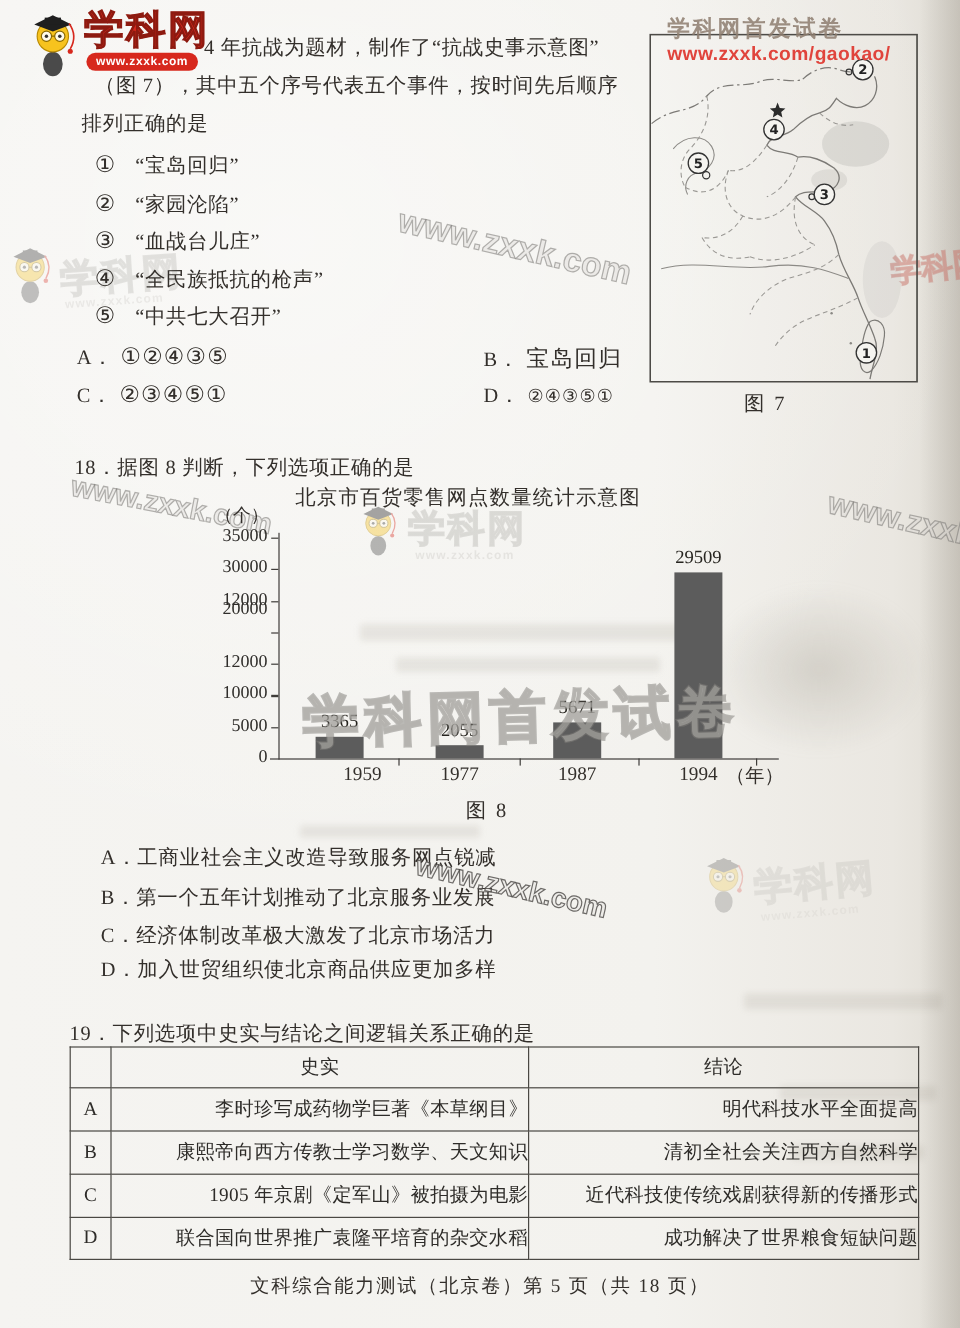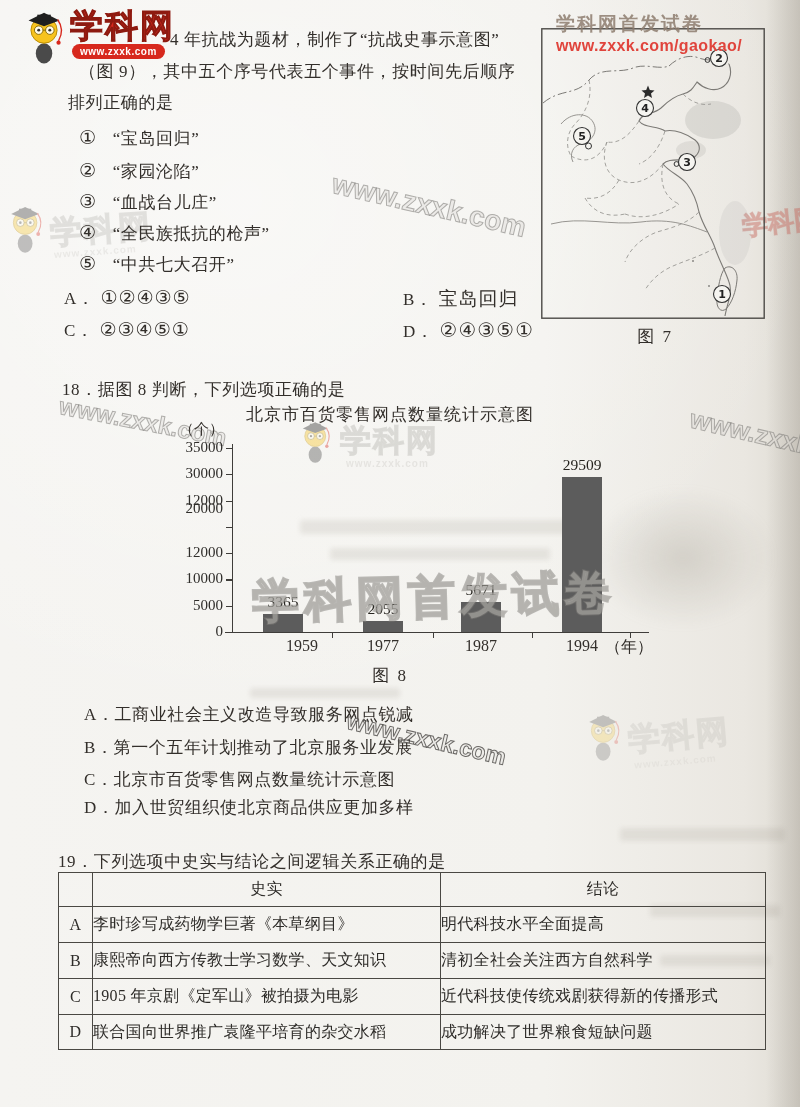--- a/index.html
+++ b/index.html
@@ -42,21 +42,21 @@
   .ytick-label{font-size:15px; width:48px; text-align:right; color:#2f2d2a;}
   .bar{background:#5c5c5c;}
   .bar-vlabel{font-size:15.5px; width:70px; text-align:center; color:#26241f;}
   .xtick-label{font-size:16px; width:70px; text-align:center;}
   .unit-label{font-size:15px;}
   .fig-caption{font-size:17px; letter-spacing:2px;}
   
   table.logic{border-collapse:collapse; table-layout:fixed; width:707px;
     font-size:16px; color:#2e2c29;}
   table.logic td,table.logic th{border:1px solid #4a4843; font-weight:normal;
-    padding:0 0 0 0; text-align:left; letter-spacing:.3px; overflow:hidden; white-space:nowrap;}
+    padding:0 0 0 24px; text-align:right; letter-spacing:.3px; overflow:hidden; white-space:nowrap;}
   table.logic th{text-align:center; padding:0;}
   table.logic td.letter{text-align:center; padding:0;}
   
   .mapbox svg{display:block;}
 </style>
 </head>
 <body>
 
 <div class="page">
 
@@ -146,34 +146,34 @@
           <path d="M35,15 C40,22 40,30 36,37" stroke="#d7281d" stroke-width="1.4" fill="none"></path>
           <circle cx="36" cy="39" r="2.2" fill="#d7281d"></circle>
         </svg></span>
     <span class="abs wm-logo-txt nw" style="left:44px;top:6px;font-size:32px;transform:rotate(-5deg);">学科网</span>
     <span class="abs wm-logo-url nw" style="left:50px;top:48px;transform:rotate(-5deg);">www.zxxk.com</span>
   </div>
   <div class="abs wm nw" style="left:742px;top:205px;font-size:26px;font-weight:bold;color:rgba(216,130,118,.28);-webkit-text-stroke:1px rgba(190,95,85,.3);transform:rotate(-6deg);">学科网</div>
 
   <div>
     <div class="abs qline nw" style="left:170px;top:28px;">4 年抗战为题材，制作了“抗战史事示意图”</div>
-    <div class="abs qline nw" style="left:79px;top:60px;">（图 9），其中五个序号代表五个事件，按时间先后顺序</div>
+    <div class="abs qline nw" style="left:79px;top:60px;">（图 7），其中五个序号代表五个事件，按时间先后顺序</div>
     <div class="abs qline nw" style="left:68px;top:91px;">排列正确的是</div>
     <div id="q17-items">
         <div class="qline nw" style="position: absolute; left: 79px; top: 126px; text-align: right;"><span class="circ" style="font-size: 19px;">①</span><span style="margin-left: 16px;">“宝岛回归”</span></div>
         <div class="qline nw" style="position: absolute; left: 79px; top: 159px;"><span class="circ" style="font-size: 19px;">②</span><span style="margin-left: 16px;">“家园沦陷”</span></div>
         <div class="qline nw" style="position: absolute; left: 79px; top: 190px;"><span class="circ" style="font-size: 19px;">③</span><span style="margin-left: 16px;">“血战台儿庄”</span></div>
         <div class="qline nw" style="position: absolute; left: 79px; top: 221px;"><span class="circ" style="font-size: 19px;">④</span><span style="margin-left: 16px;">“全民族抵抗的枪声”</span></div>
         <div class="qline nw" style="position: absolute; left: 79px; top: 252px;"><span class="circ" style="font-size: 19px;">⑤</span><span style="margin-left: 16px;">“中共七大召开”</span></div>
       </div>
     <div id="q17-choices">
         <div class="qline nw" style="position: absolute; left: 64px; top: 286px;"><span>A．</span><span class="circ" style="font-size: 19px; margin-left: 6px; letter-spacing: 1px;">①②④③⑤</span></div>
         <div class="qline nw" style="position: absolute; left: 403px; top: 286px;"><span>B．</span><span class="circ" style="font-size: 19px; margin-left: 6px; letter-spacing: 1px;">宝岛回归</span></div>
         <div class="qline nw" style="position: absolute; left: 64px; top: 318px;"><span>C．</span><span class="circ" style="font-size: 19px; margin-left: 6px; letter-spacing: 1px;">②③④⑤①</span></div>
-        <div class="qline nw" style="position: absolute; left: 403px; top: 318px;"><span>D．</span><span class="circ" style="font-size: 20px; margin-left: 6px; letter-spacing: 1px;">②④③⑤①</span></div>
+        <div class="qline nw" style="position: absolute; left: 403px; top: 318px;"><span>D．</span><span class="circ" style="font-size: 15px; margin-left: 6px; letter-spacing: 1px;">②④③⑤①</span></div>
       </div>
   </div>
 
   <div class="abs mapbox" style="left:541px;top:28px;width:224px;height:291px;">
     <svg width="224" height="291" viewBox="0 0 224 291">
       <rect x="0.8" y="0.8" width="222.4" height="289.4" fill="none" stroke="#4d4b47" stroke-width="1.4"></rect>
 
       <ellipse cx="172" cy="92" rx="28" ry="19" fill="rgba(152,150,144,.22)"></ellipse>
       <ellipse cx="150" cy="122" rx="15" ry="9" fill="rgba(152,150,144,.18)"></ellipse>
       <ellipse cx="194" cy="205" rx="16" ry="32" fill="rgba(152,150,144,.12)"></ellipse>
@@ -226,21 +226,21 @@
           <circle cx="146" cy="134" r="8.5" fill="#f5f4f0" stroke="#333" stroke-width="1.1"></circle>
           <text x="146" y="138">3</text>
         </g>
         <g>
           <circle cx="181" cy="266" r="8.5" fill="#f5f4f0" stroke="#333" stroke-width="1.1"></circle>
           <text x="181" y="270">1</text>
         </g>
       </g>
     </svg>
   </div>
-  <div class="abs fig-caption nw" style="left:620px;top:325px;width:70px;text-align:center;">图 7</div>
+  <div class="abs fig-caption nw" style="left:620px;top:325px;width:70px;">图 7</div>
 
   <div>
     <div class="abs qline nw" style="left:62px;top:378px;">18．据图 8 判断，下列选项正确的是</div>
     <div class="abs qline nw" style="left:220px;top:403px;width:340px;text-align:center;letter-spacing:1px;">北京市百货零售网点数量统计示意图</div>
     <div class="abs" id="chart-plot" style="left:175px;top:420px;z-index:2;">
       <div class="abs unit-label nw" style="left:4px;top:0px;">（个）</div>
       <div class="abs yaxis" style="left:57px;top:24px;width:1.3px;height:189px;"></div>
       <div class="abs baseline" style="left:50px;top:212px;width:424px;height:1.3px;"></div>
       <div class="abs unit-label nw" style="left:430px;top:217px;font-size:16px;">（年）</div>
 
@@ -269,25 +269,25 @@
         <div class="bar" style="position: absolute; left: 188px; top: 201.197px; width: 40px; height: 10.8034px; background: rgb(92, 92, 92);"></div>
         <div class="bar-vlabel nw" style="position: absolute; left: 173px; top: 180.197px;">2055</div>
         <div class="xtick-label nw" style="position: absolute; left: 173px; top: 217px;">1977</div>
         <div class="bar" style="position: absolute; left: 286px; top: 182.187px; width: 40px; height: 29.8133px; background: rgb(92, 92, 92);"></div>
         <div class="bar-vlabel nw" style="position: absolute; left: 271px; top: 161.187px;">5671</div>
         <div class="xtick-label nw" style="position: absolute; left: 271px; top: 217px;">1987</div>
         <div class="bar" style="position: absolute; left: 387px; top: 56.867px; width: 40px; height: 155.133px; background: rgb(92, 92, 92);"></div>
         <div class="bar-vlabel nw" style="position: absolute; left: 372px; top: 35.867px;">29509</div>
         <div class="xtick-label nw" style="position: absolute; left: 372px; top: 217px;">1994</div>
       </div>
-    <div class="abs fig-caption nw" style="left:355px;top:664px;width:70px;text-align:center;">图 8</div>
+    <div class="abs fig-caption nw" style="left:371px;top:664px;width:70px;text-align:center;">图 8</div>
     <div id="q18-choices">
         <div class="qline nw" style="position: absolute; left: 84px; top: 703px;">A．工商业社会主义改造导致服务网点锐减</div>
         <div class="qline nw" style="position: absolute; left: 84px; top: 736px;">B．第一个五年计划推动了北京服务业发展</div>
-        <div class="qline nw" style="position: absolute; left: 84px; top: 768px;">C．北京市百货零售网点数量统计示意图</div>
+        <div class="qline nw" style="position: absolute; left: 84px; top: 768px;">C．经济体制改革极大激发了北京市场活力</div>
         <div class="qline nw" style="position: absolute; left: 84px; top: 796px;">D．加入世贸组织使北京商品供应更加多样</div>
       </div>
   </div>
 
   <div>
     <div class="abs qline nw" style="left:58px;top:850px;">19．下列选项中史实与结论之间逻辑关系正确的是</div>
     <table class="logic abs" style="left:58px;top:872px;">
       <colgroup>
           <col style="width:34px;">
           <col style="width:348px;">
@@ -318,14 +318,15 @@
           </tr>
           <tr style="height: 35px;">
             <td class="letter">D</td>
             <td>联合国向世界推广袁隆平培育的杂交水稻</td>
             <td>成功解决了世界粮食短缺问题</td>
           </tr>
         </tbody>
     </table>
   </div>
 
+  <div class="abs nw" style="left:0;top:1062px;width:800px;text-align:center;font-size:16px;letter-spacing:1.5px;">文科综合能力测试（北京卷）第 5 页（共 18 页）</div>
 
 </div>
 
 </body></html>

